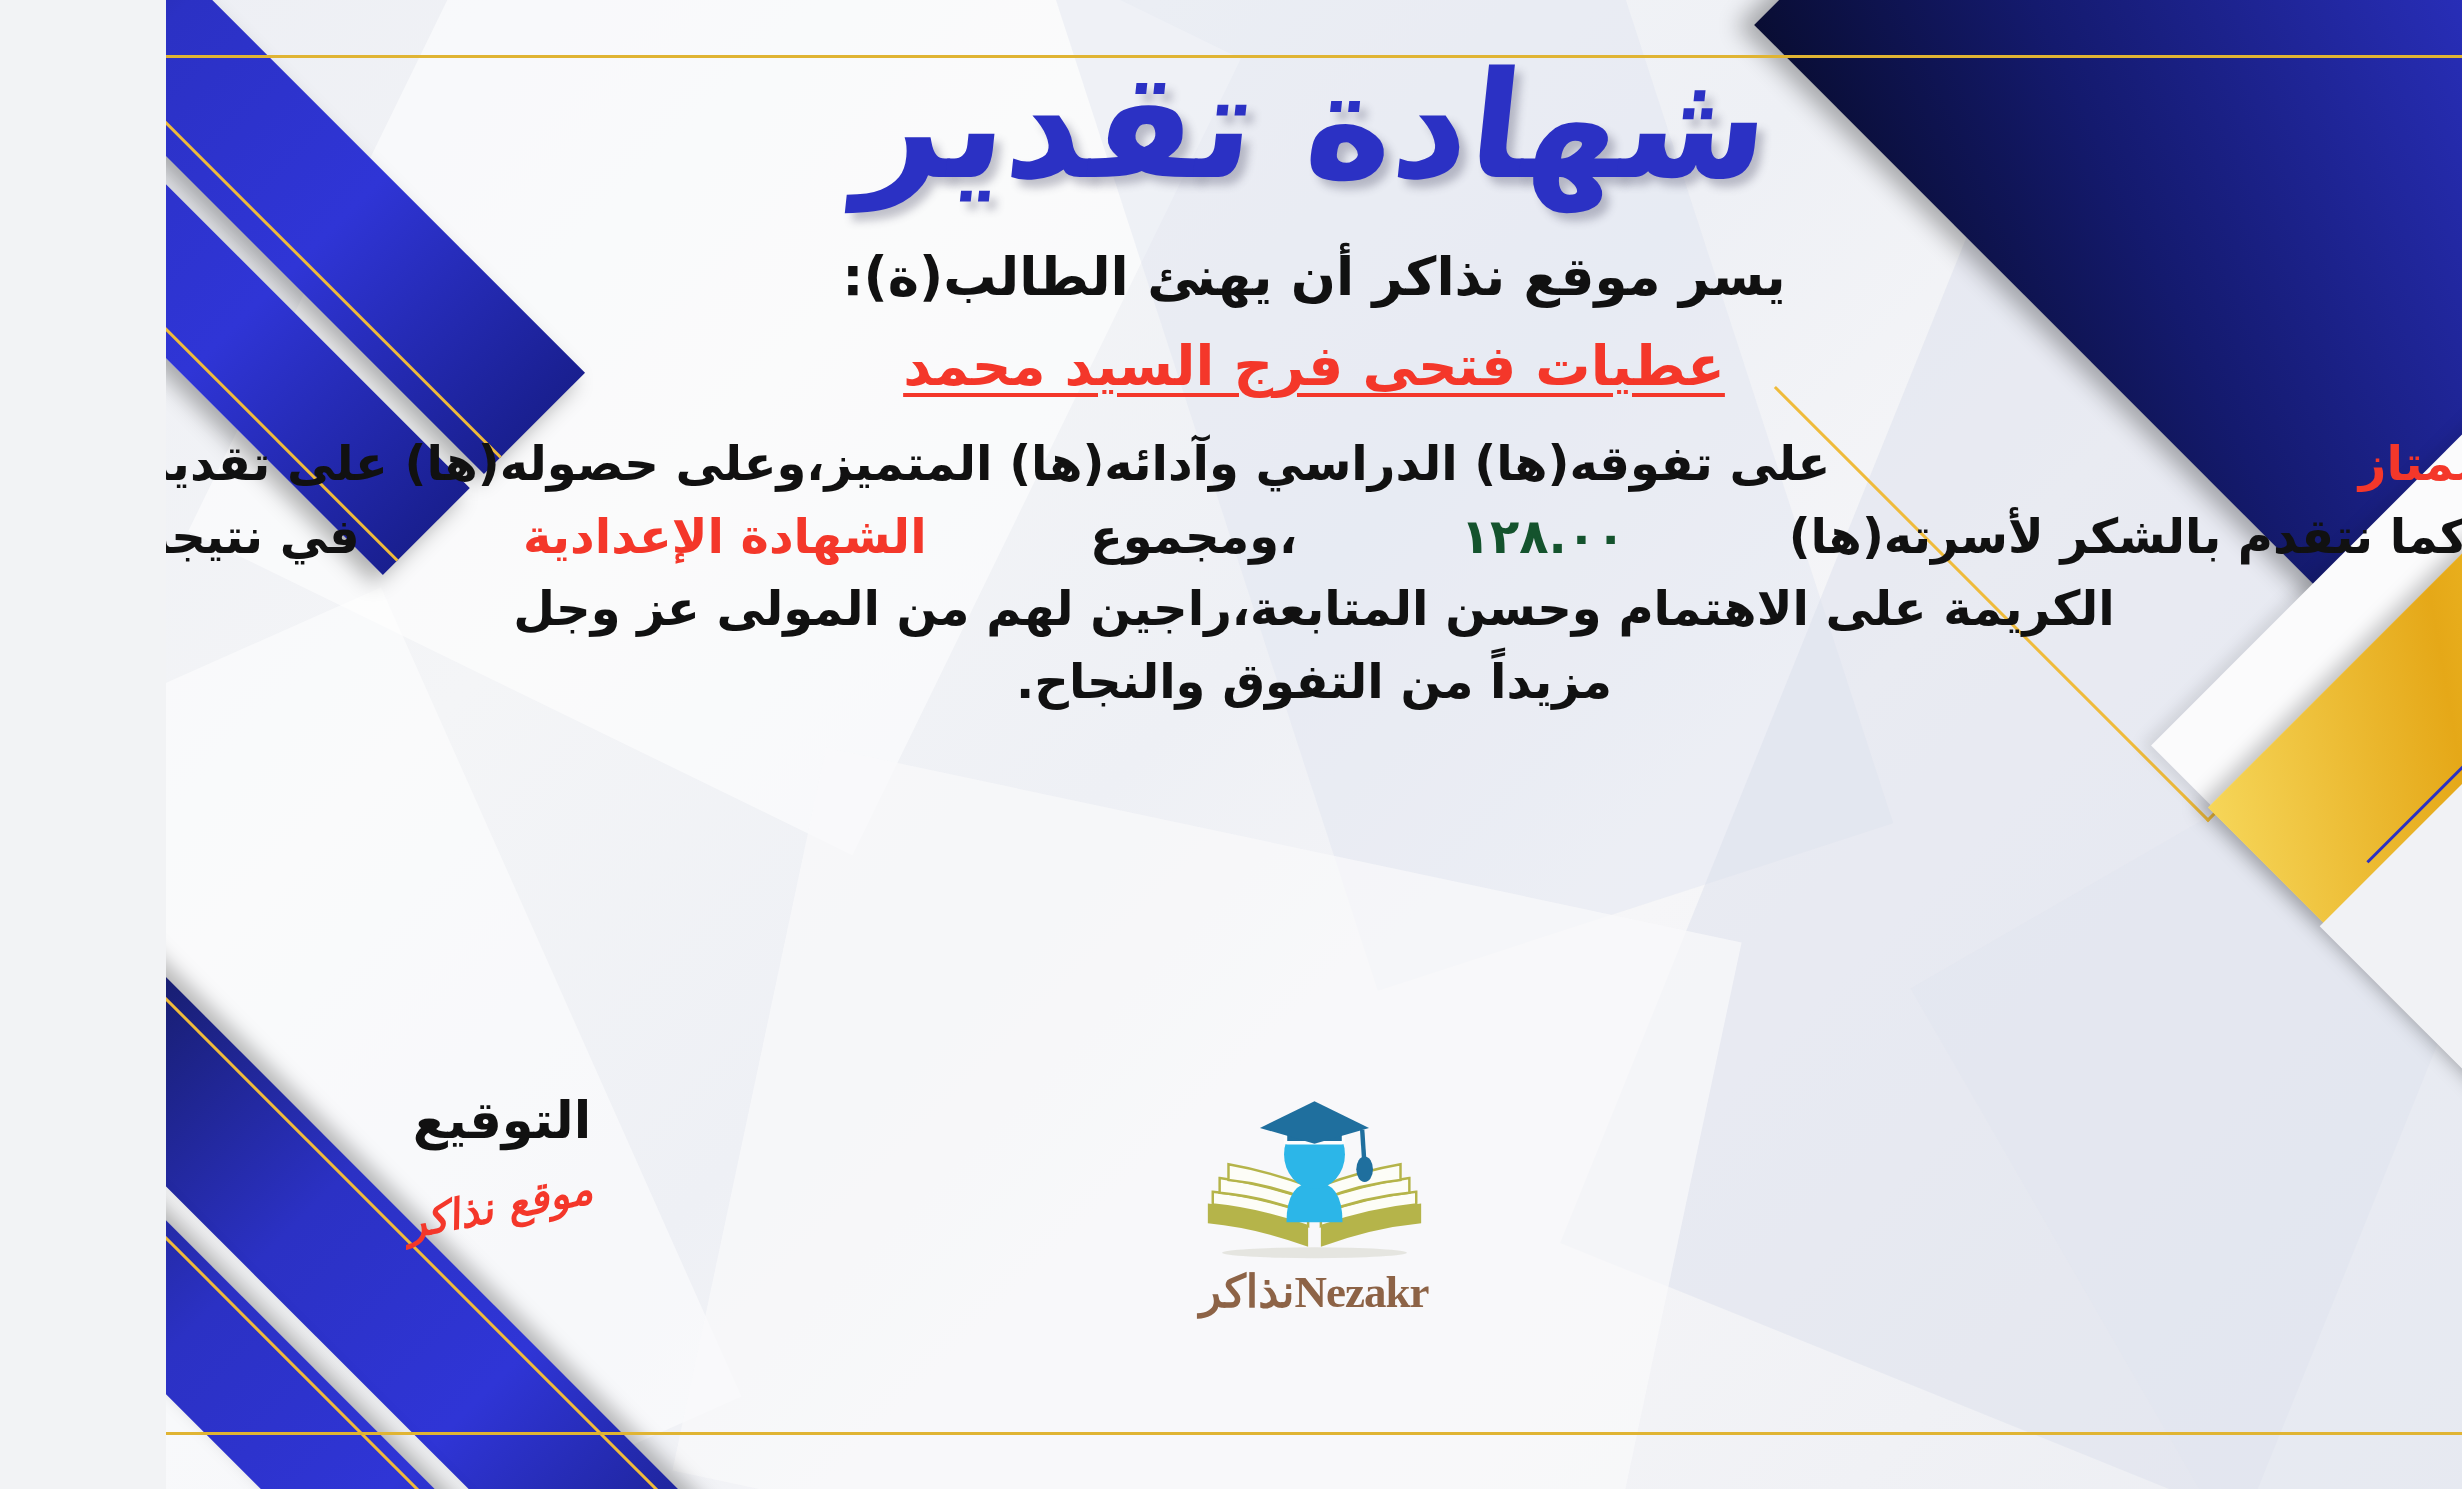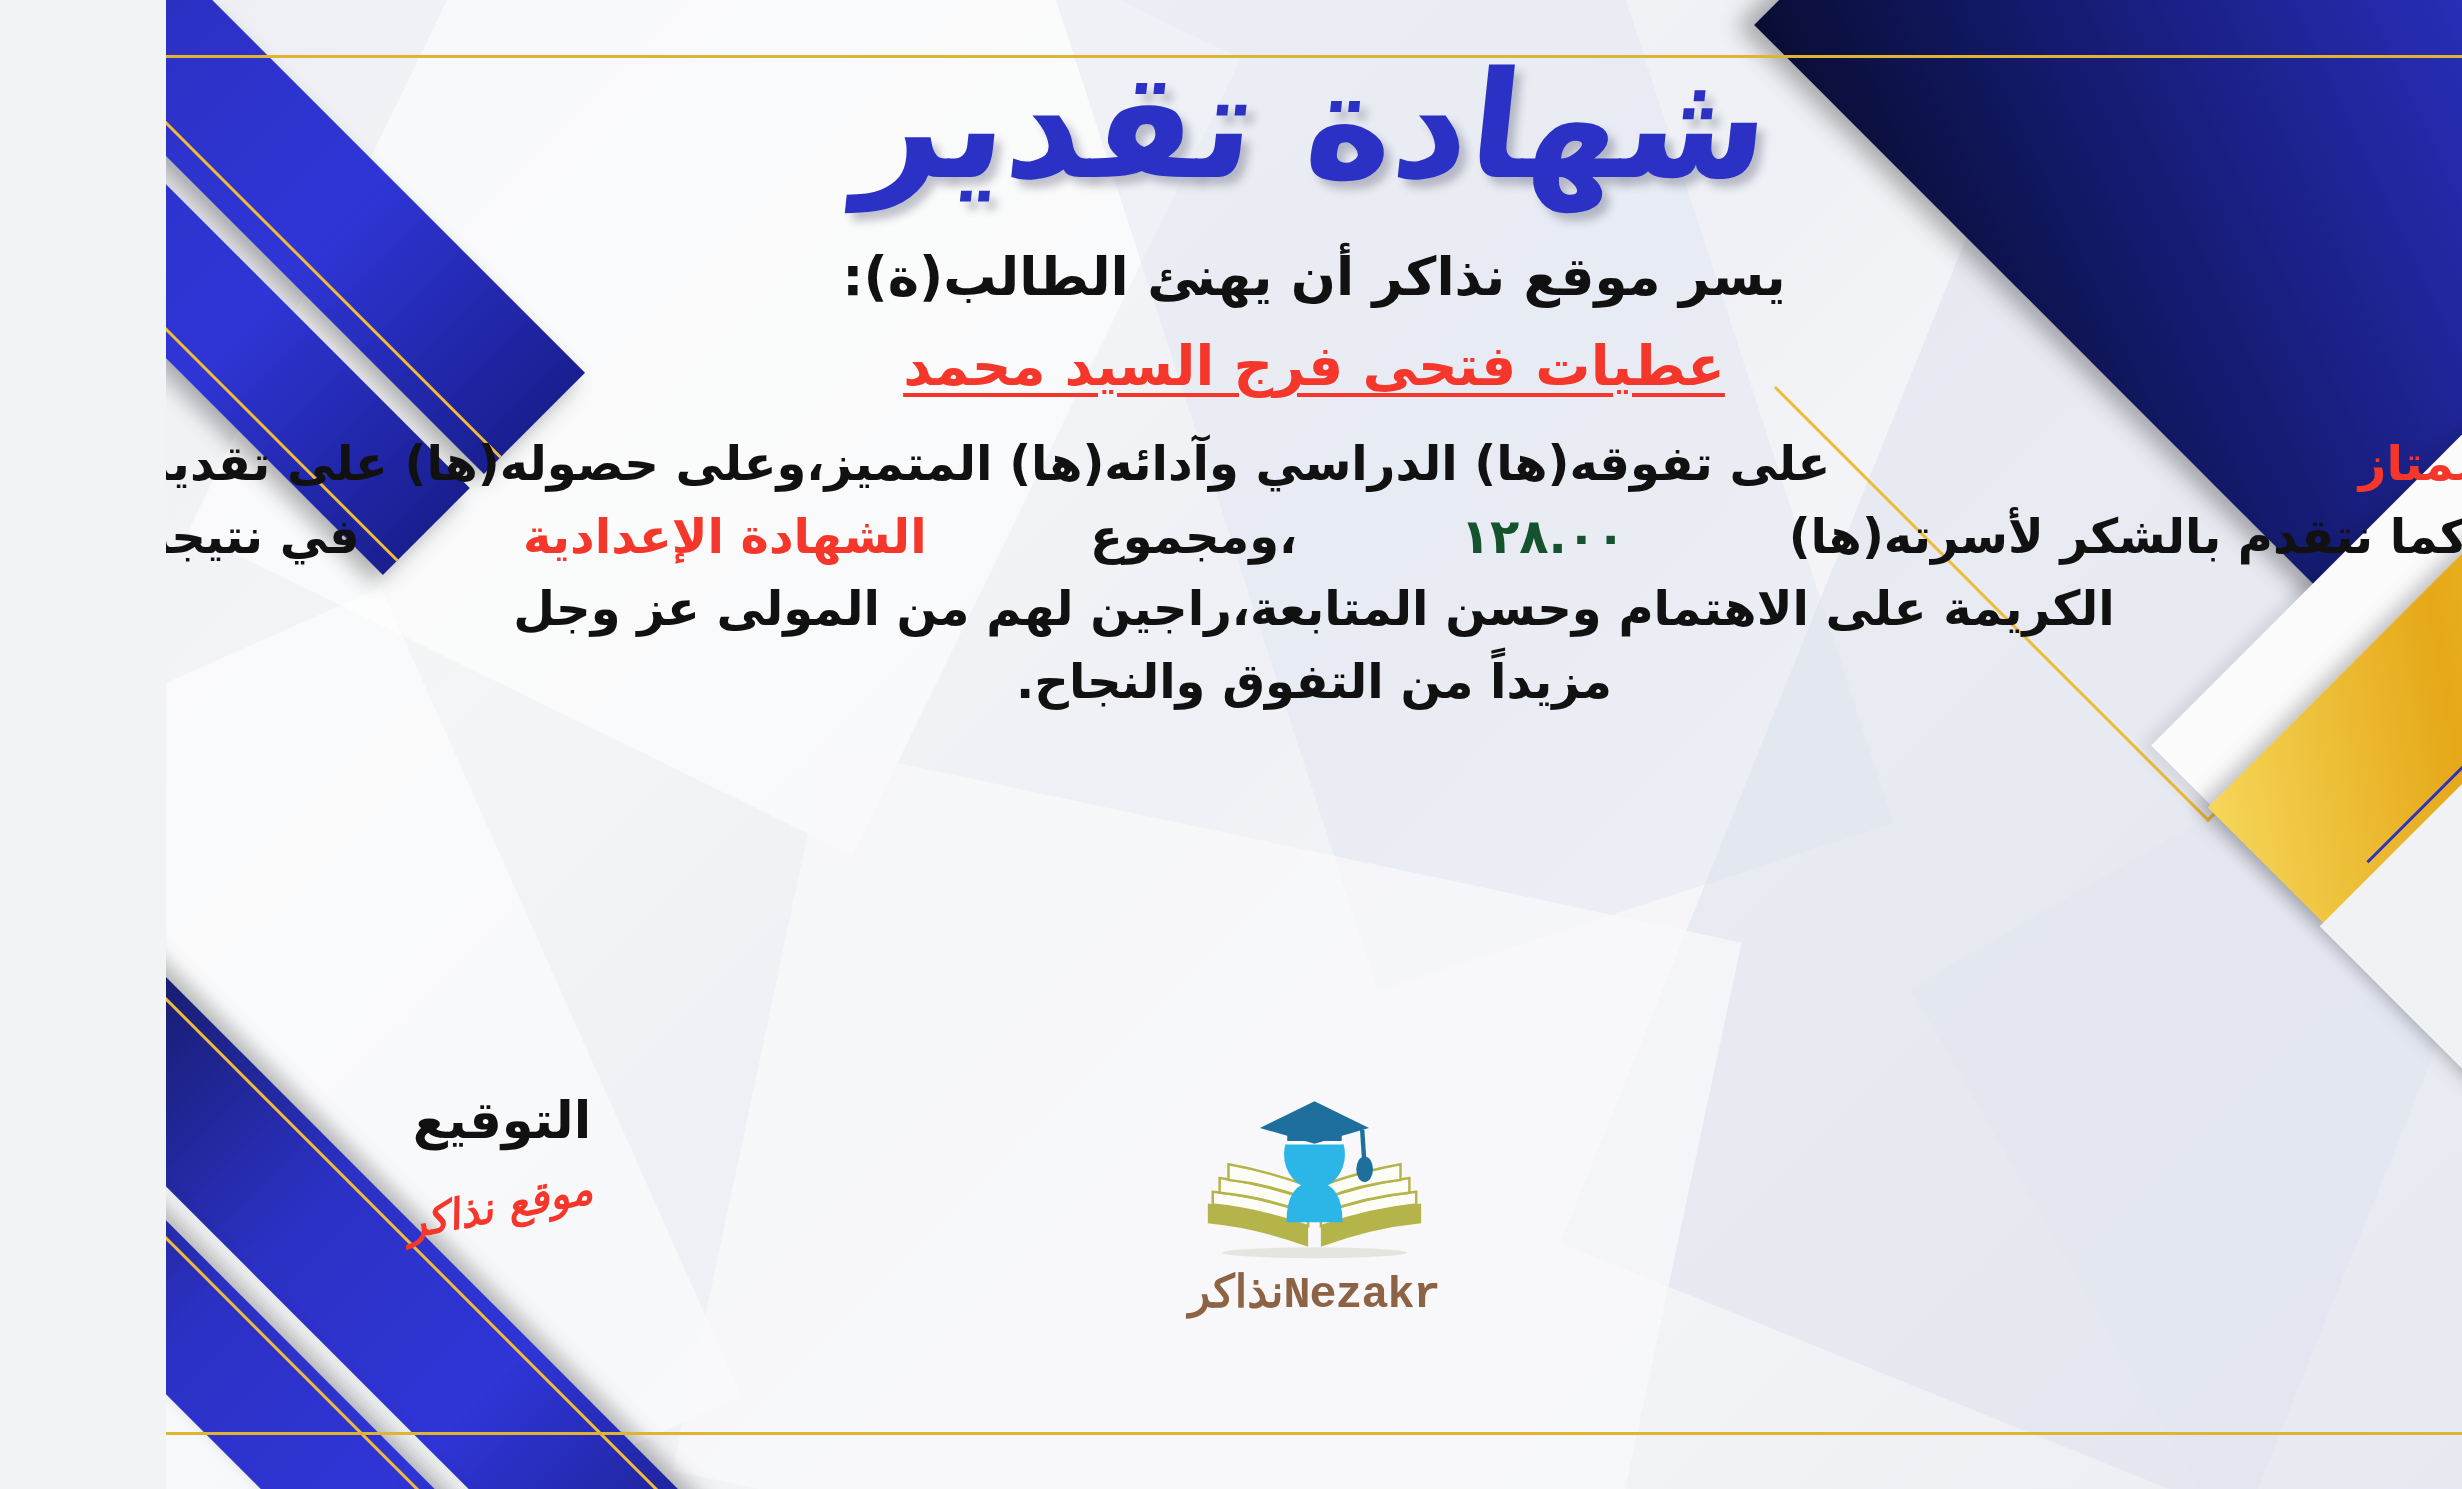--- a/index.html
+++ b/index.html
@@ -125,21 +125,21 @@
 
   .logo{
     position:absolute;left:50%;transform:translateX(-50%);top:7.9px;
     width:374px;text-align:center;
   }
   .logo svg{display:block;margin:0 auto;}
   .logo-word{
     margin-top:3px;font-size:45px;font-weight:700;color:#8d6346;
     font-family:"DejaVu Serif","Liberation Serif",serif;direction:rtl;letter-spacing:-1px;
   }
-  .logo-word .lat{font-family:Liberation Mono, monospace;text-align:center;}
+  .logo-word .lat{font-family:Liberation Serif, serif;text-align:center;}
 </style>
 </head>
 <body>
 
 <div class="paper">
   <div class="facet f1"></div>
   <div class="facet f2"></div>
   <div class="facet f3"></div>
   <div class="facet f4"></div>
   <div class="facet f5"></div>

